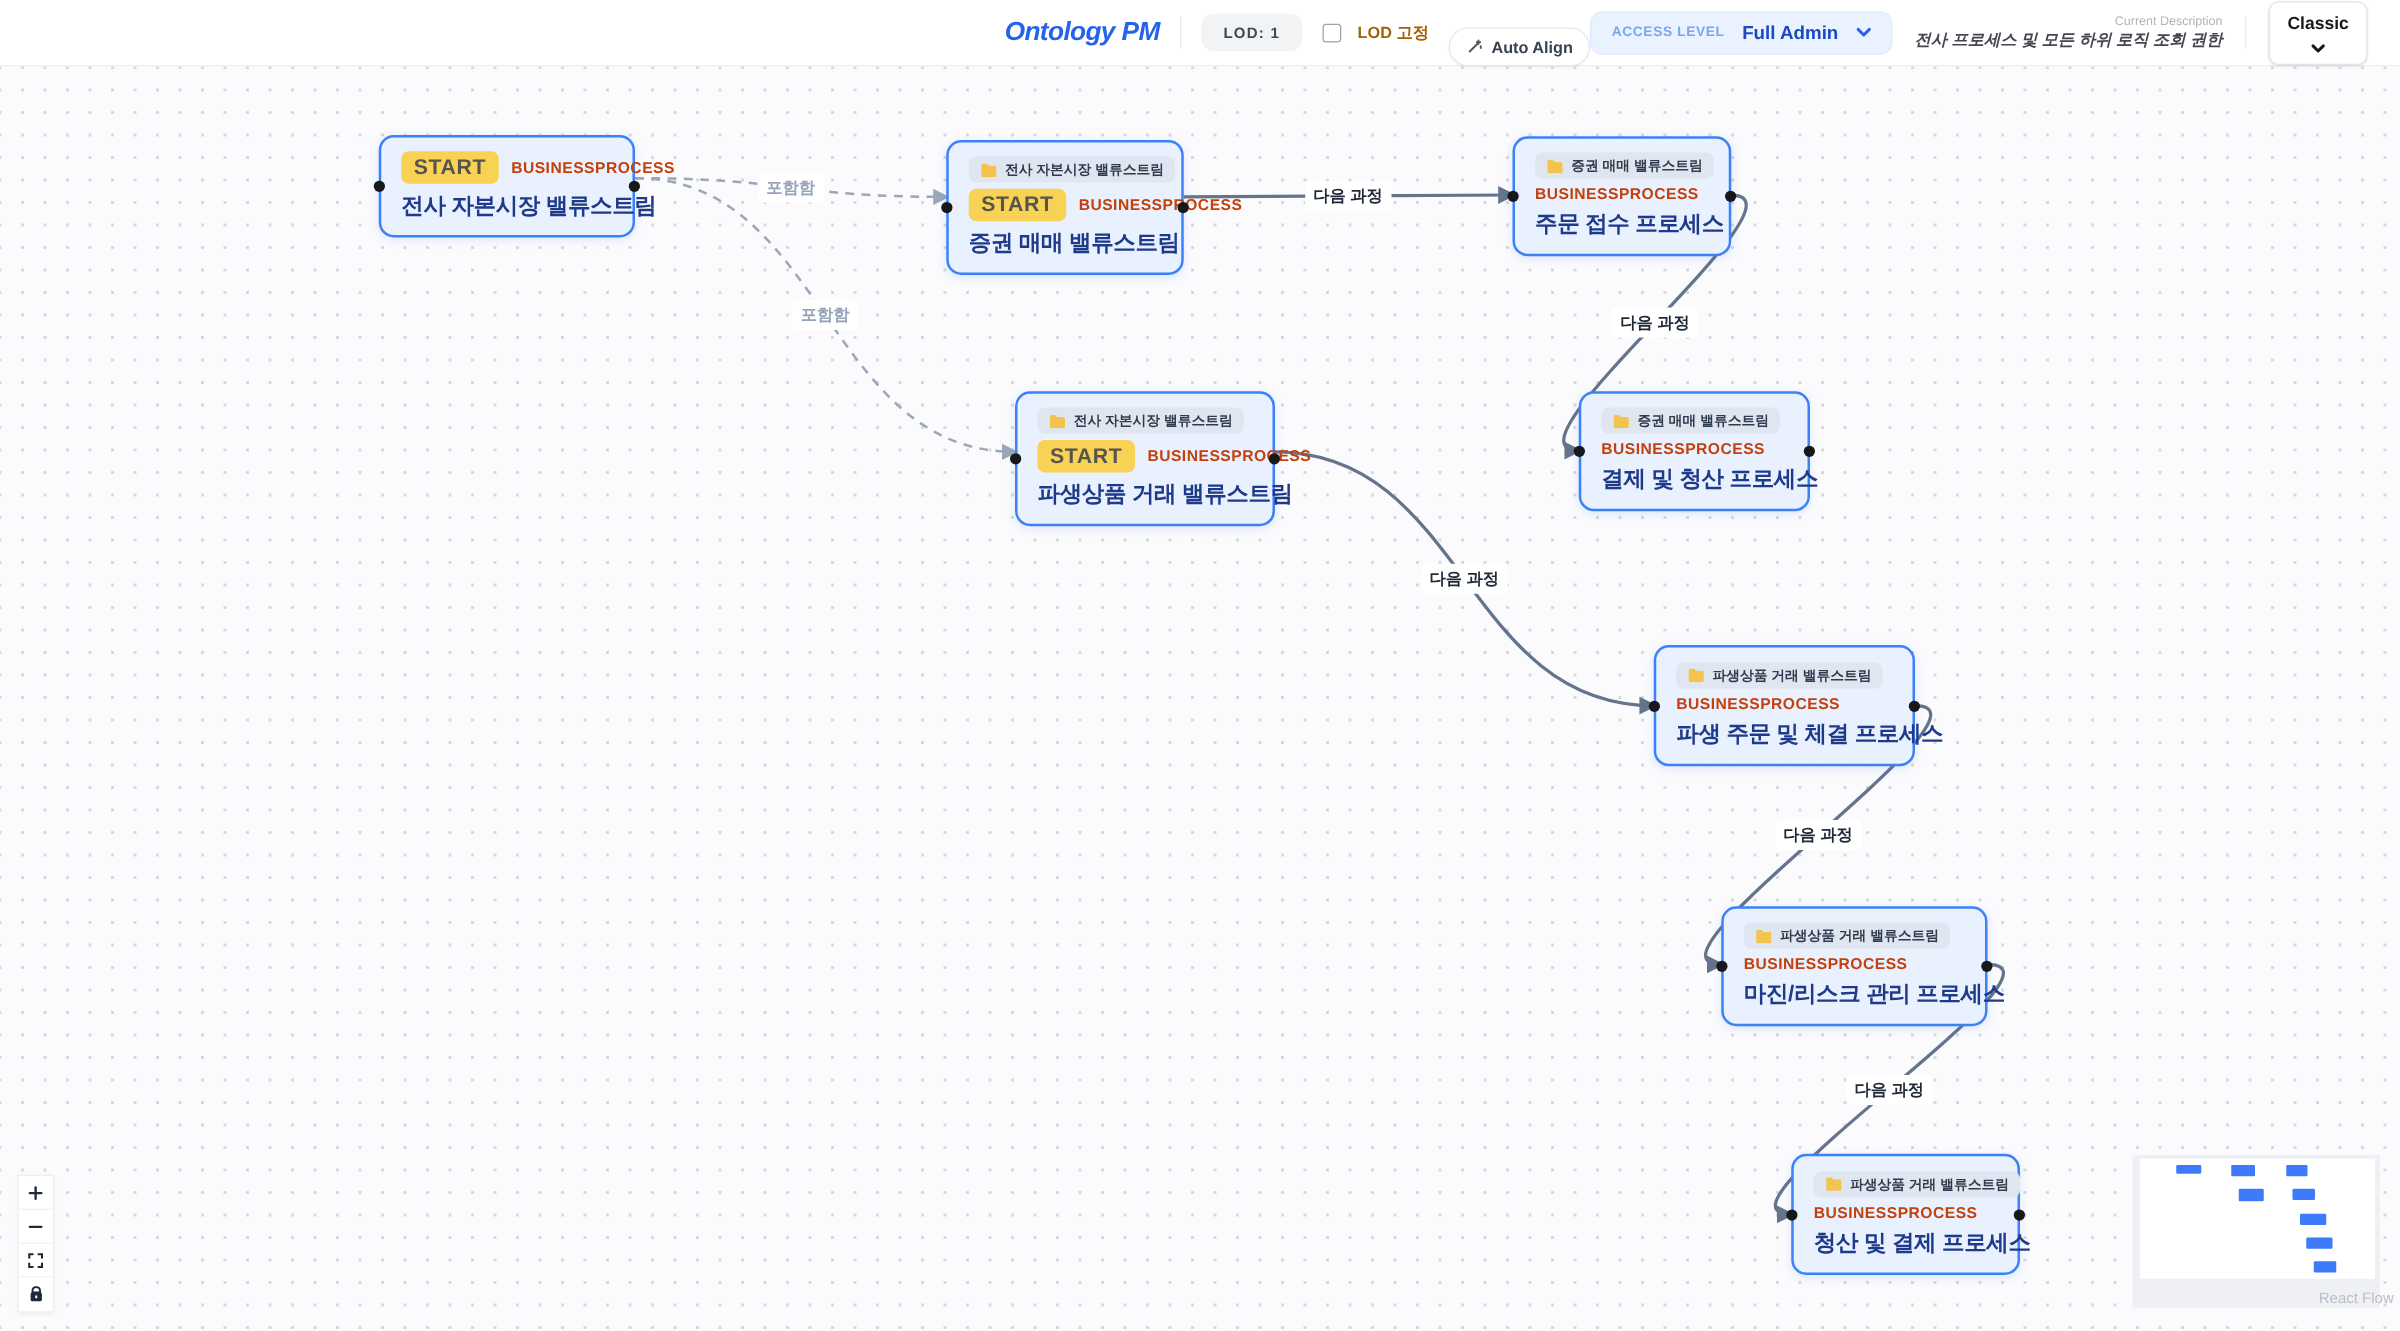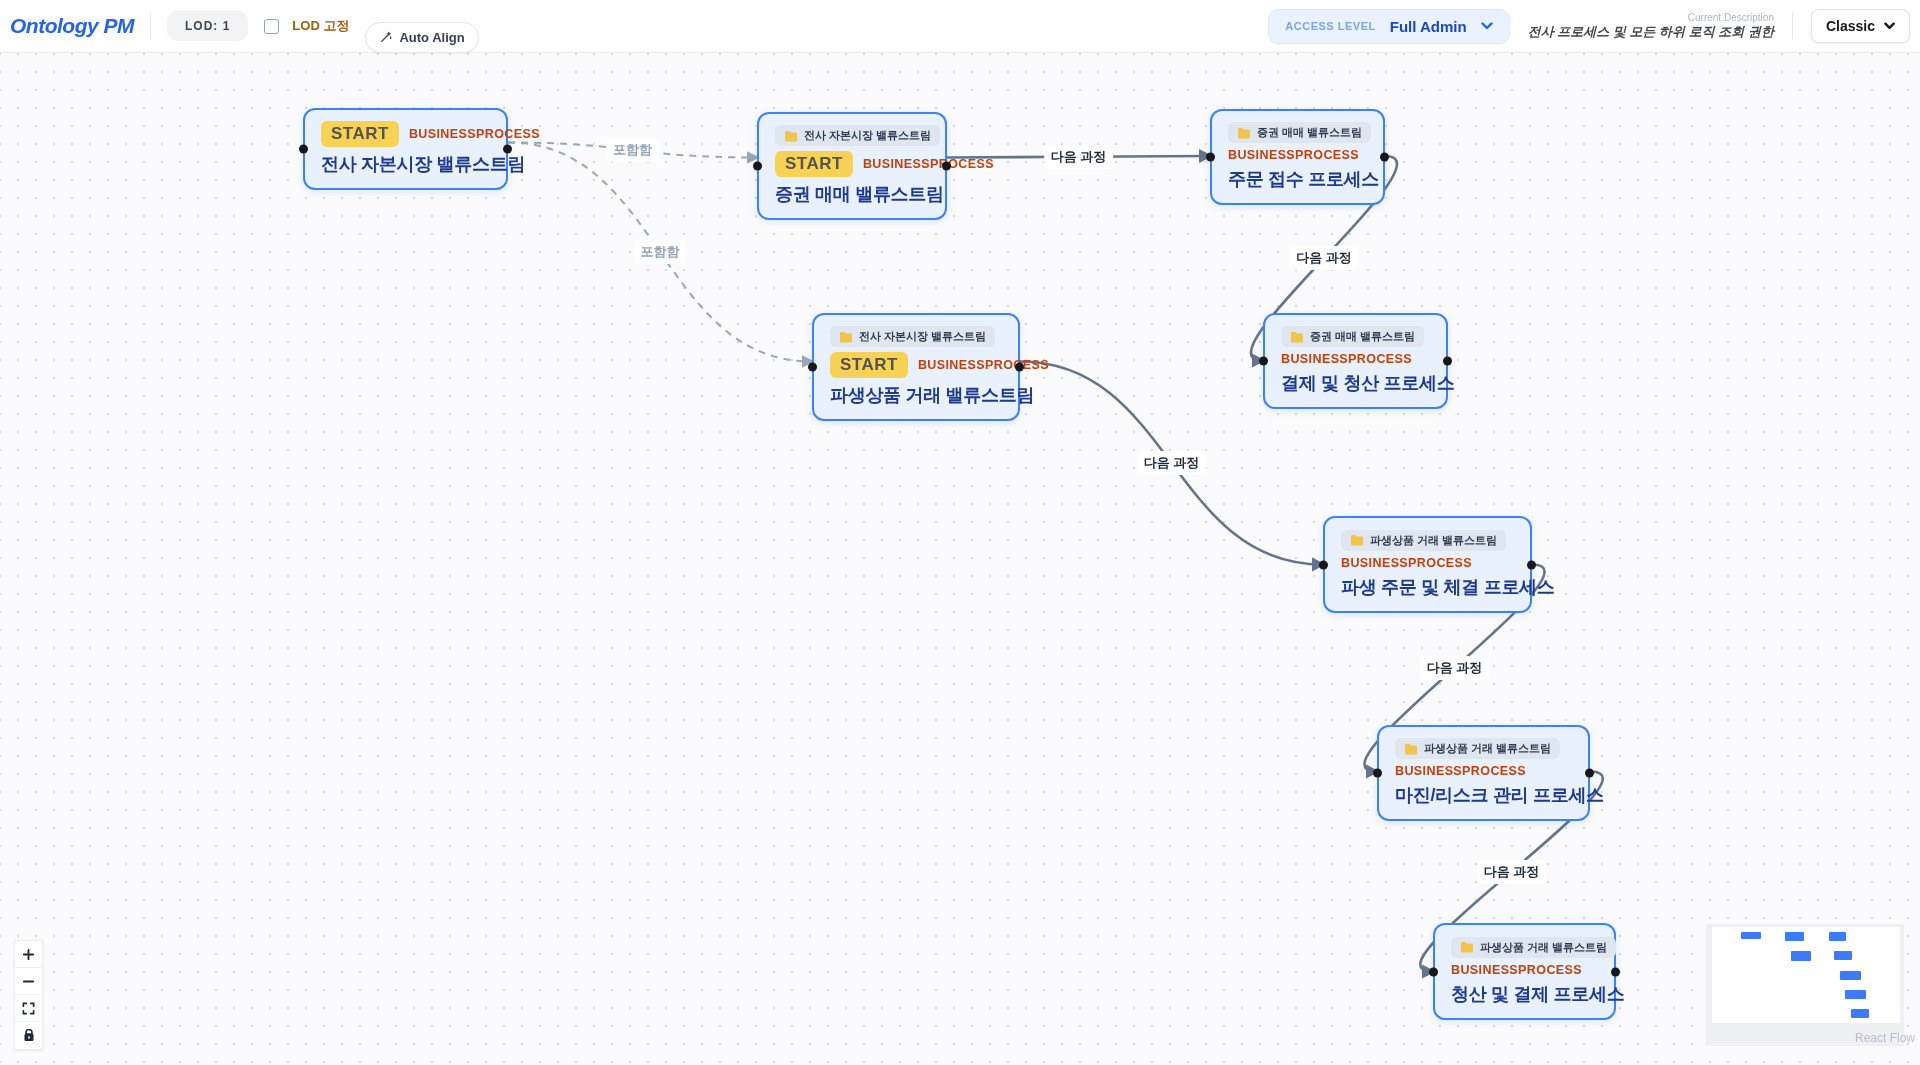--- a/index.html
+++ b/index.html
@@ -35,21 +35,21 @@
     border-radius:6px; padding:3px 10px; letter-spacing:.5px; }
   .type-label { color:#c2410c; font-size:12.5px; font-weight:800; letter-spacing:.4px;text-align:right; }
   .node-title { color:#1e3a8a; font-size:18px; font-weight:800; letter-spacing:-.3px; white-space:nowrap; }
   .handle { position:absolute; width:9px; height:9px; background:#18181b;
     border-radius:50%; top:50%; transform:translateY(-50%); }
   .handle.l { left:-6px; } .handle.r { right:-6px; }
 
   
   #app-header { position:relative; z-index:10; height:53px; background:#ffffff;
     border-bottom:1px solid #eceef1; display:flex; align-items:center;
-    justify-content:space-between; padding:0 10px; }
+    justify-content:flex-end; padding:0 26px; }
   .h-left, .h-right { display:flex; align-items:center; }
   .h-left { gap:16px; } .h-right { gap:18px; }
   .logo { font-style:italic; font-weight:900; font-size:21px; color:#2563eb; letter-spacing:-.5px; }
   .v-divider { width:1px; height:26px; background:#e5e7eb; }
   .lod-badge { background:#f2f3f5; border-radius:10px; padding:8px 18px;
     font-size:12px; font-weight:800; letter-spacing:1px; color:#3f4754; }
   .lod-lock { display:flex; align-items:center; gap:13px; font-size:13px; font-weight:700; color:#a16207; }
   .checkbox { width:15px; height:15px; border:1.5px solid #9ca3af; border-radius:3px; background:#fff; display:inline-block; }
   .btn-auto { display:flex; align-items:center; gap:7px; background:#fff;
     border:1px solid #e5e7eb; border-radius:16px; padding:7px 13px;
@@ -57,21 +57,21 @@
   .access-pill { display:flex; align-items:center; gap:14px; background:#e9f2fe;
     border:1px solid #dbeafe; border-radius:10px; padding:8px 16px; cursor:pointer; }
   .access-label { font-size:11px; font-weight:800; letter-spacing:.5px; color:#79a7ef; }
   .access-value { font-size:15px; font-weight:800; color:#1a49c4; }
   .desc-block { text-align:right; line-height:1.3; }
   .desc-label { font-size:10px; color:#b0b4bc; }
   .desc-value { font-size:13px; font-style:italic; font-weight:700; color:#44474f; }
   .classic-select { display:flex; align-items:center; gap:9px; background:#fff;
     border:1px solid #e4e4e7; border-radius:8px; padding:8px 14px;
     font-size:14px; font-weight:700; color:#18181b;
-    box-shadow:0 1px 2px rgba(0,0,0,.08); cursor:pointer; }
+    box-shadow:0 1px 2px rgba(0,0,0,.08); cursor:pointer;flex-direction:column; }
 
   
   #controls { position:absolute; left:14px; top:940px; width:29px; z-index:4;
     background:#fff; border:1px solid #ebedf0; box-shadow:0 1px 3px rgba(0,0,0,.07); }
   .ctrl-btn { width:100%; height:27px; display:flex; align-items:center; justify-content:center;
     background:#fff; border:none; border-bottom:1px solid #f0f0f2; cursor:pointer; }
   .ctrl-btn:last-child { border-bottom:none; }
 
   
   #minimap { position:absolute; left:1706px; top:924px; width:198px; height:122px;

